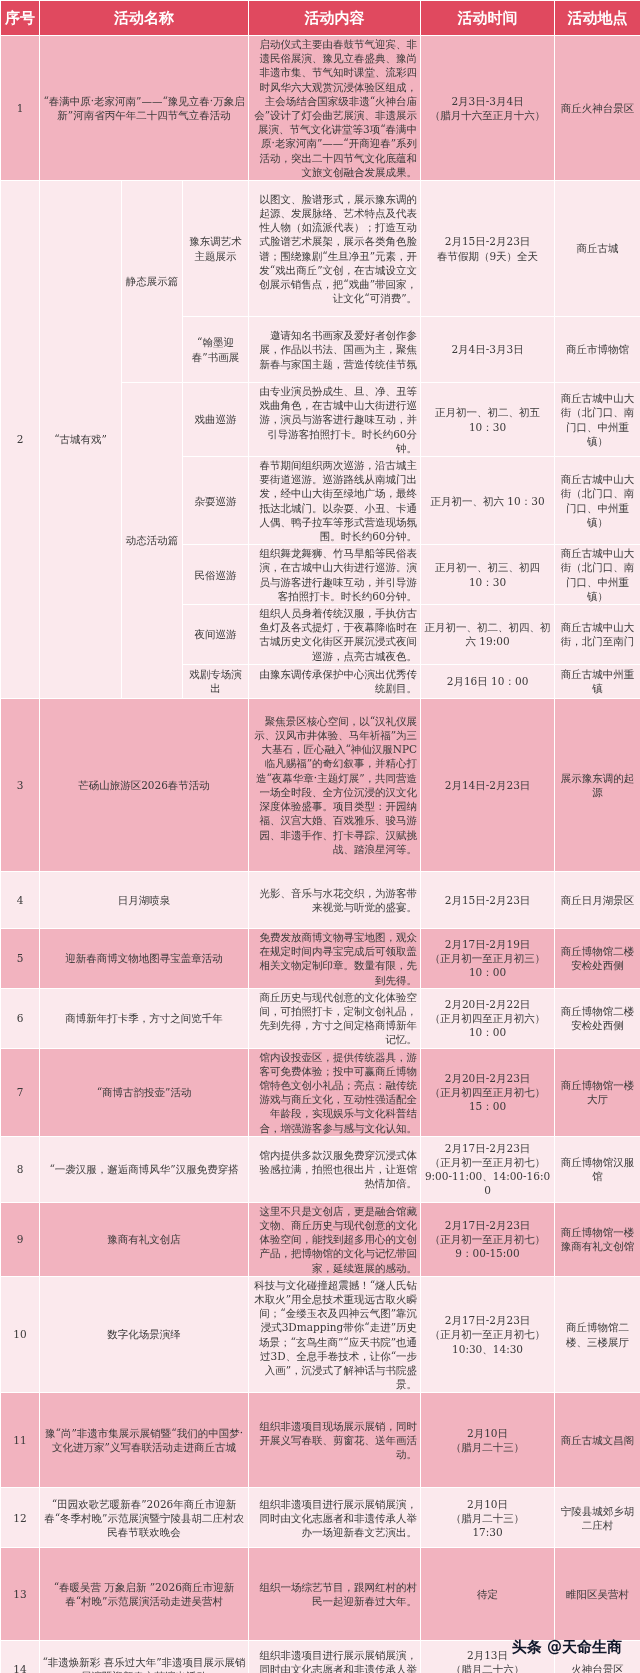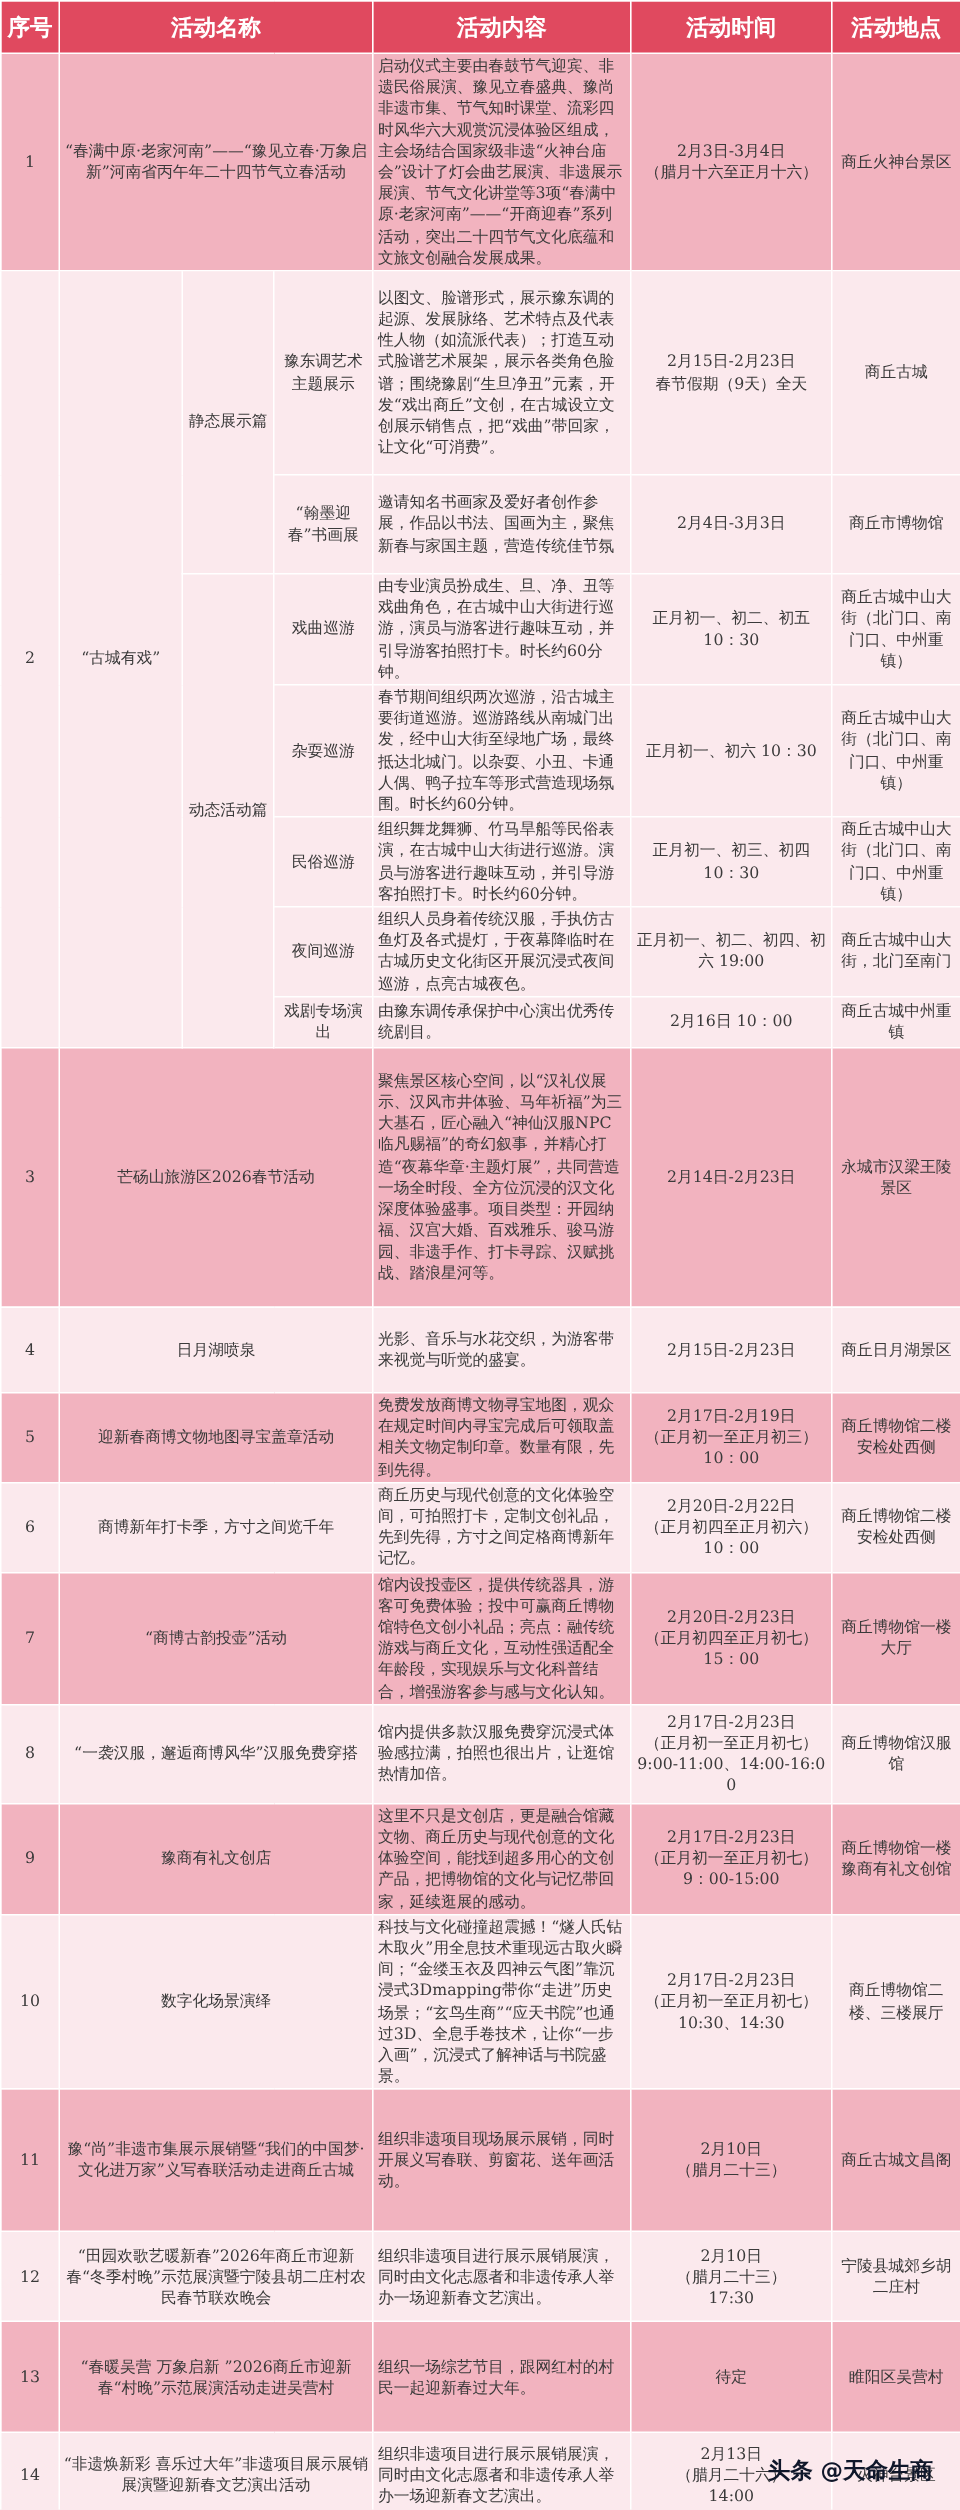--- a/index.html
+++ b/index.html
@@ -2,21 +2,21 @@
 <html><head>
 <meta charset="utf-8">
 <style>
   html, body { margin: 0; padding: 0; }
   body { width: 640px; height: 1673px; overflow: hidden; background: #fbe9ed; position: relative; font-family: "DejaVu Serif", "Liberation Serif", serif; }
   table { border-collapse: collapse; width: 640px; table-layout: fixed; }
   td, th { border: 1.5px solid #ffffff; text-align: center; vertical-align: middle; color: #3a3a3a; font-size: 10.5px; line-height: 14.2px; padding: 1px 2px; word-break: break-all; }
   th { background: #e0495f; color: #ffffff; font-weight: bold; height: 32px; font-size: 15px; }
   tr.dark td { background: #f2b3bf; }
   tr.light td { background: #fbe9ed; }
-  td.content { text-align: left; padding: 1px 3px; }
+  td.content { text-align: right; padding: 1px 3px; }
   .watermark { position: absolute; right: 18px; bottom: 16px; font-family: "DejaVu Sans", sans-serif; font-size: 15px; color: #0f172a; font-weight: bold; }
 </style>
 </head>
 <body>
 
 <table>
   <colgroup>
     <col style="width:39px">
       <col style="width:82px">
       <col style="width:61px">
@@ -86,21 +86,21 @@
         <td>戏剧专场演出</td>
         <td class="content">由豫东调传承保护中心演出优秀传统剧目。</td>
         <td>2月16日 10：00</td>
         <td>商丘古城中州重镇</td>
       </tr>
       <tr class="dark" style="height: 173px;">
         <td>3</td>
         <td colspan="3">芒砀山旅游区2026春节活动</td>
         <td class="content">聚焦景区核心空间，以“汉礼仪展示、汉风市井体验、马年祈福”为三大基石，匠心融入“神仙汉服NPC临凡赐福”的奇幻叙事，并精心打造“夜幕华章·主题灯展”，共同营造一场全时段、全方位沉浸的汉文化深度体验盛事。项目类型：开园纳福、汉宫大婚、百戏雅乐、骏马游园、非遗手作、打卡寻踪、汉赋挑战、踏浪星河等。</td>
         <td>2月14日-2月23日</td>
-        <td>永城市汉梁王陵景区</td>
+        <td>展示豫东调的起源</td>
       </tr>
       <tr class="light" style="height: 57px;">
         <td>4</td>
         <td colspan="3">日月湖喷泉</td>
         <td class="content">光影、音乐与水花交织，为游客带来视觉与听觉的盛宴。</td>
         <td>2月15日-2月23日</td>
         <td>商丘日月湖景区</td>
       </tr>
       <tr class="dark" style="height: 43px;">
         <td>5</td>
@@ -151,21 +151,21 @@
         <td>2月10日<br>（腊月二十三）</td>
         <td>商丘古城文昌阁</td>
       </tr>
       <tr class="light" style="height: 60px;">
         <td>12</td>
         <td colspan="3">“田园欢歌艺暖新春”2026年商丘市迎新春“冬季村晚”示范展演暨宁陵县胡二庄村农民春节联欢晚会</td>
         <td class="content">组织非遗项目进行展示展销展演，同时由文化志愿者和非遗传承人举办一场迎新春文艺演出。</td>
         <td>2月10日<br>（腊月二十三）<br>17:30</td>
         <td>宁陵县城郊乡胡二庄村</td>
       </tr>
-      <tr class="dark" style="height: 74px; border-radius: 29px;">
+      <tr class="dark" style="height: 93px; border-radius: 29px;">
         <td>13</td>
         <td colspan="3">“春暖吴营 万象启新 ”2026商丘市迎新春“村晚”示范展演活动走进吴营村</td>
         <td class="content">组织一场综艺节目，跟网红村的村民一起迎新春过大年。</td>
         <td>待定</td>
         <td>睢阳区吴营村</td>
       </tr>
       <tr class="light" style="height: 57px;">
         <td>14</td>
         <td colspan="3">“非遗焕新彩 喜乐过大年”非遗项目展示展销展演暨迎新春文艺演出活动</td>
         <td class="content">组织非遗项目进行展示展销展演，同时由文化志愿者和非遗传承人举办一场迎新春文艺演出。</td>

